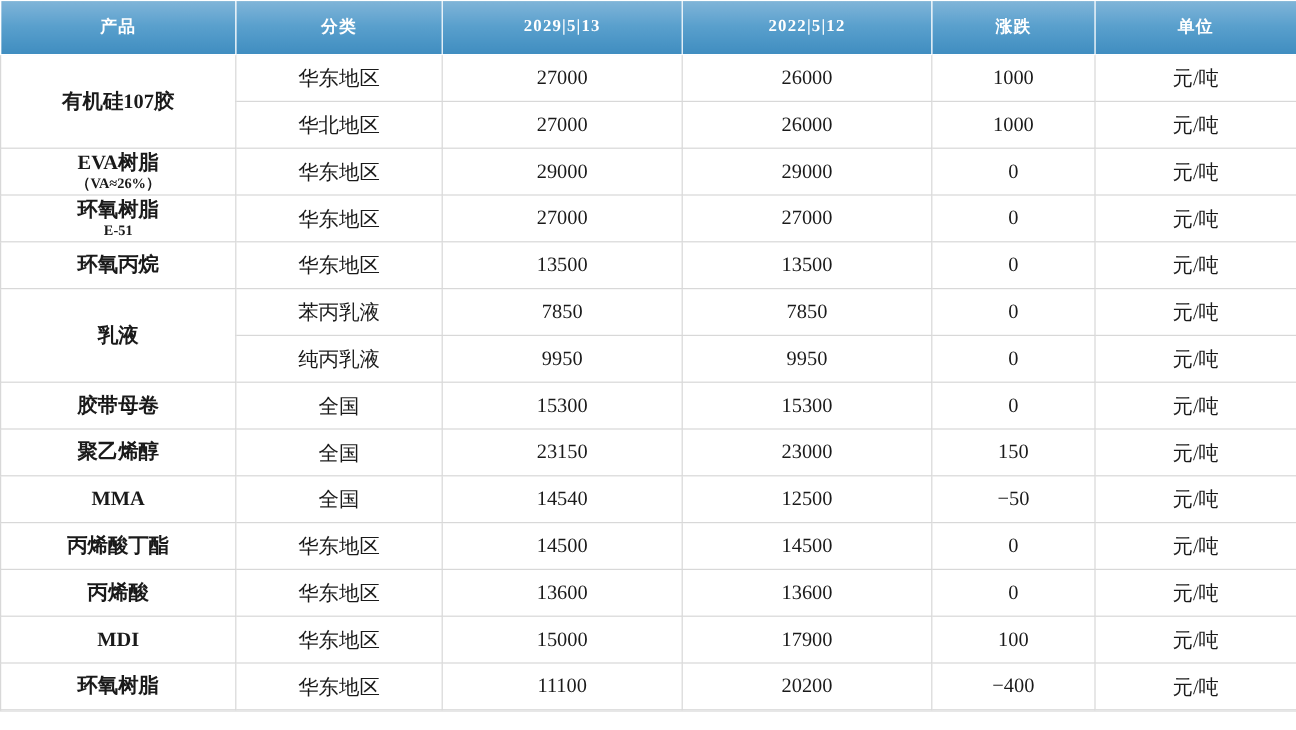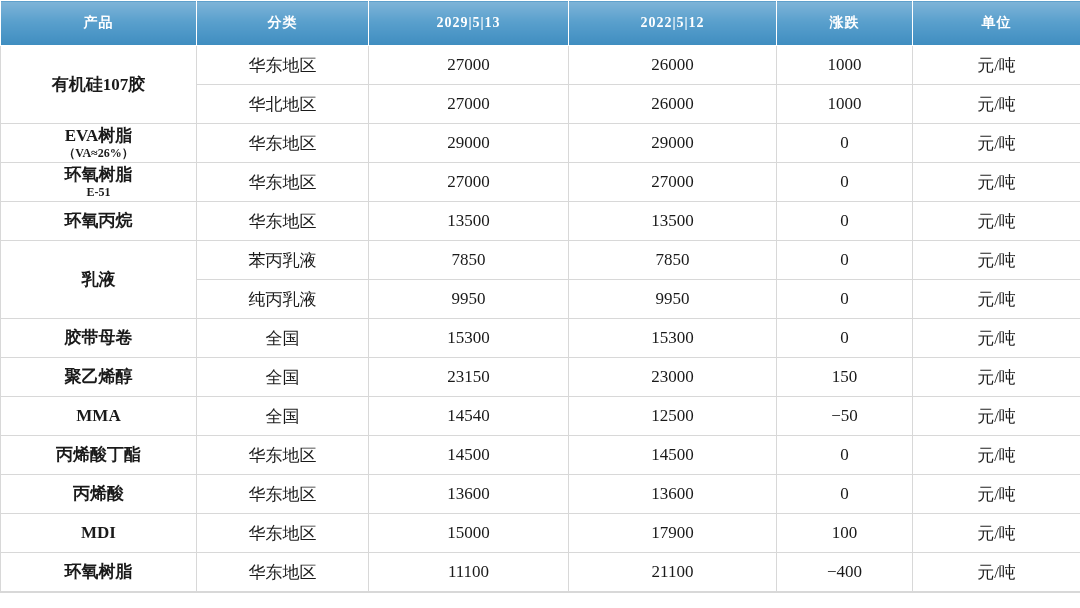--- a/index.html
+++ b/index.html
@@ -200,19 +200,19 @@
           <td>华东地区</td>
           <td class="num">15000</td>
           <td class="num">17900</td>
           <td class="num up">100</td>
           <td class="unit">元/吨</td>
         </tr>
         <tr>
           <td class="product"><span>环氧树脂</span></td>
           <td>华东地区</td>
           <td class="num">11100</td>
-          <td class="num">21100</td>
+          <td class="num">20200</td>
           <td class="num down">−400</td>
           <td class="unit">元/吨</td>
         </tr>
       </tbody>
   </table>
 </div>
 
 </body></html>

